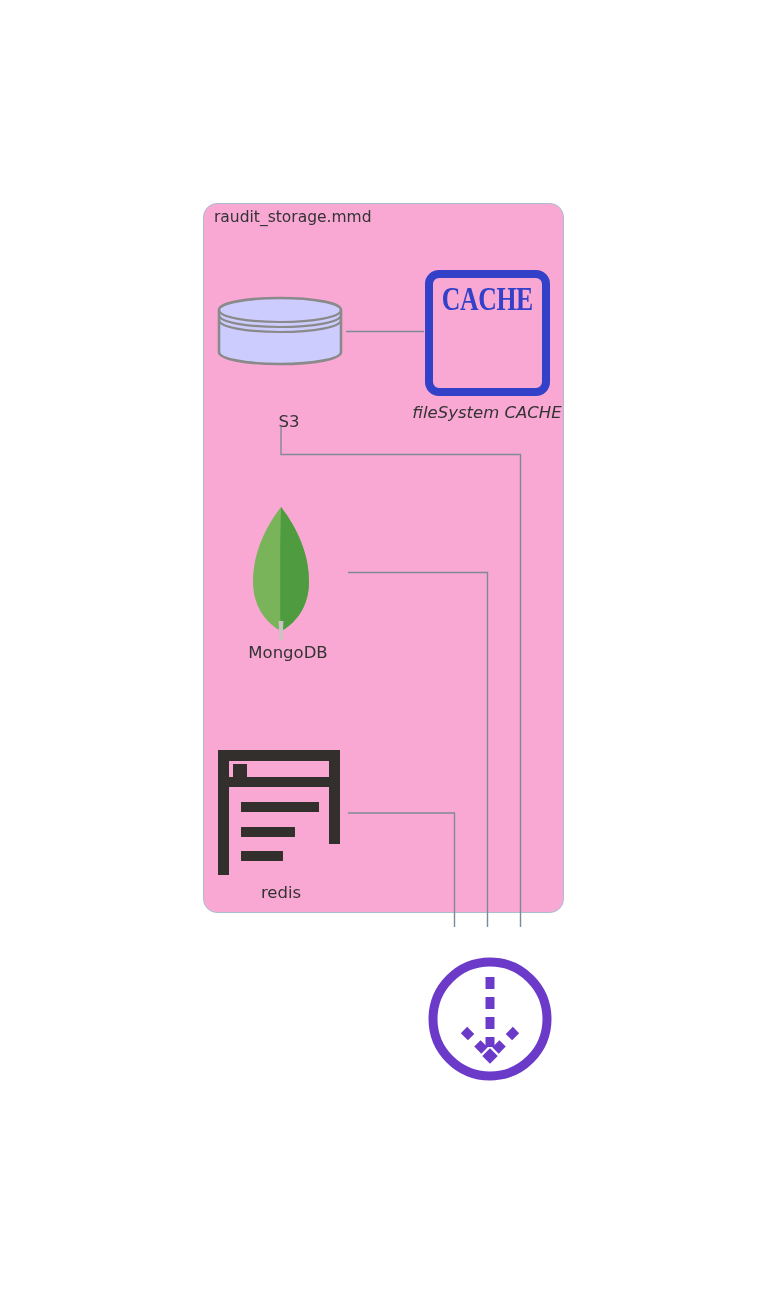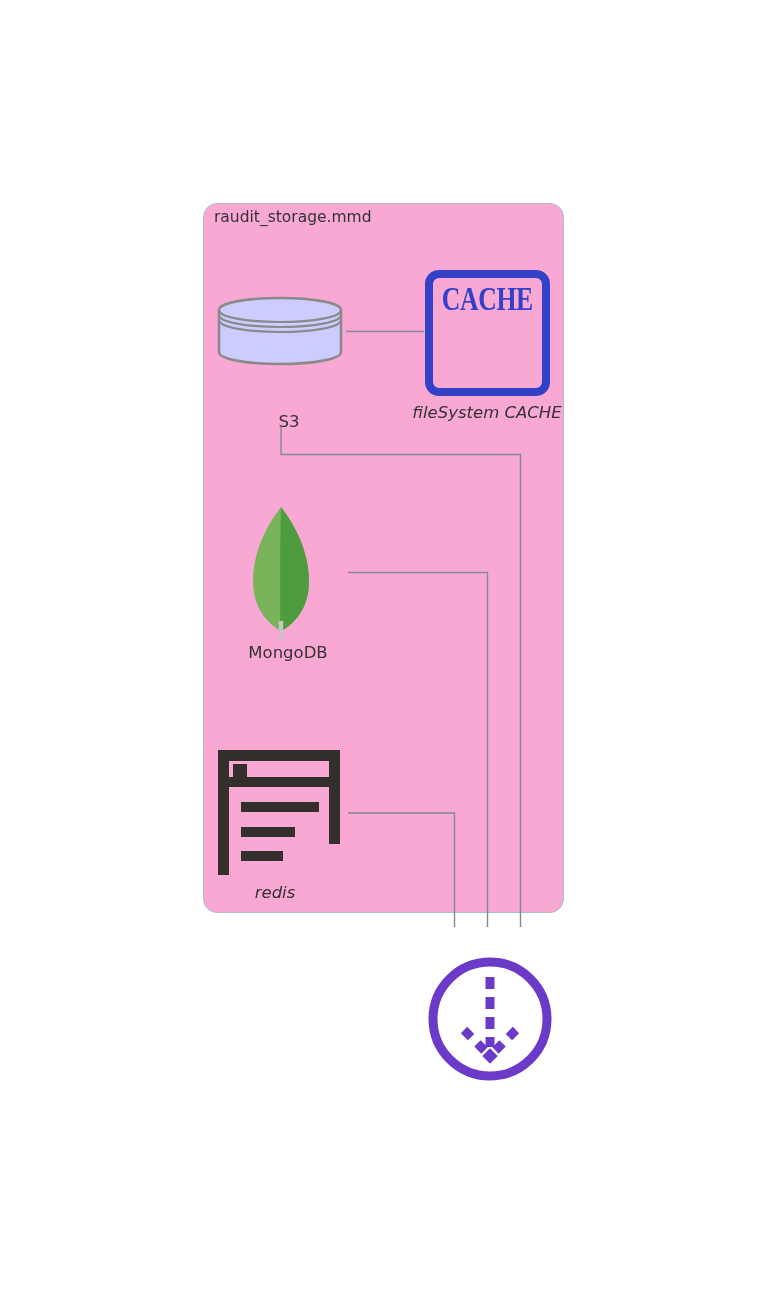--- a/index.html
+++ b/index.html
@@ -71,21 +71,21 @@
   <svg class="node-icon" style="left:218px;top:750px;" width="122" height="125" viewBox="0 0 122 125">
     <rect x="0" y="0" width="122" height="11" fill="#322f2d"></rect>
     <rect x="0" y="0" width="11" height="125" fill="#322f2d"></rect>
     <rect x="111" y="0" width="11" height="94" fill="#322f2d"></rect>
     <rect x="11" y="27" width="100" height="10" fill="#322f2d"></rect>
     <rect x="15" y="14" width="14" height="14" fill="#322f2d"></rect>
     <rect x="23" y="52" width="78" height="10" fill="#322f2d"></rect>
     <rect x="23" y="77" width="54" height="10" fill="#322f2d"></rect>
     <rect x="23" y="101" width="42" height="10" fill="#322f2d"></rect>
   </svg>
-  <div class="node-label" style="left:210px;top:883px;width:130px;font-style:italic;">redis</div>
+  <div class="node-label" style="left:216px;top:883px;width:130px;">redis</div>
 
   <button class="scroll-btn" type="button">
     <svg width="124" height="124" viewBox="0 0 124 124">
       <circle cx="62" cy="62" r="57" fill="#ffffff" stroke="#6b3ac9" stroke-width="9"></circle>
       <line x1="62" y1="20" x2="62" y2="90" stroke="#6b3ac9" stroke-width="9" stroke-dasharray="12 8"></line>
       <line x1="36" y1="73" x2="58" y2="95" stroke="#6b3ac9" stroke-width="9" stroke-dasharray="10 9"></line>
       <line x1="88" y1="73" x2="66" y2="95" stroke="#6b3ac9" stroke-width="9" stroke-dasharray="10 9"></line>
       <rect x="56.5" y="93.5" width="11" height="11" fill="#6b3ac9" transform="rotate(45 62 99)"></rect>
     </svg>
   </button>

